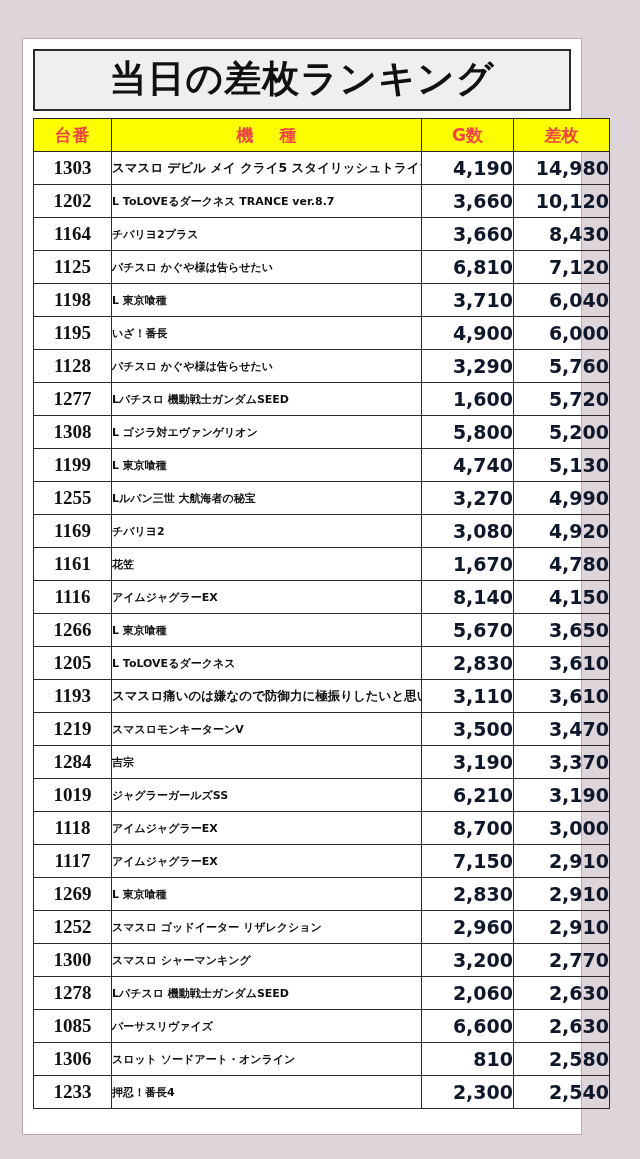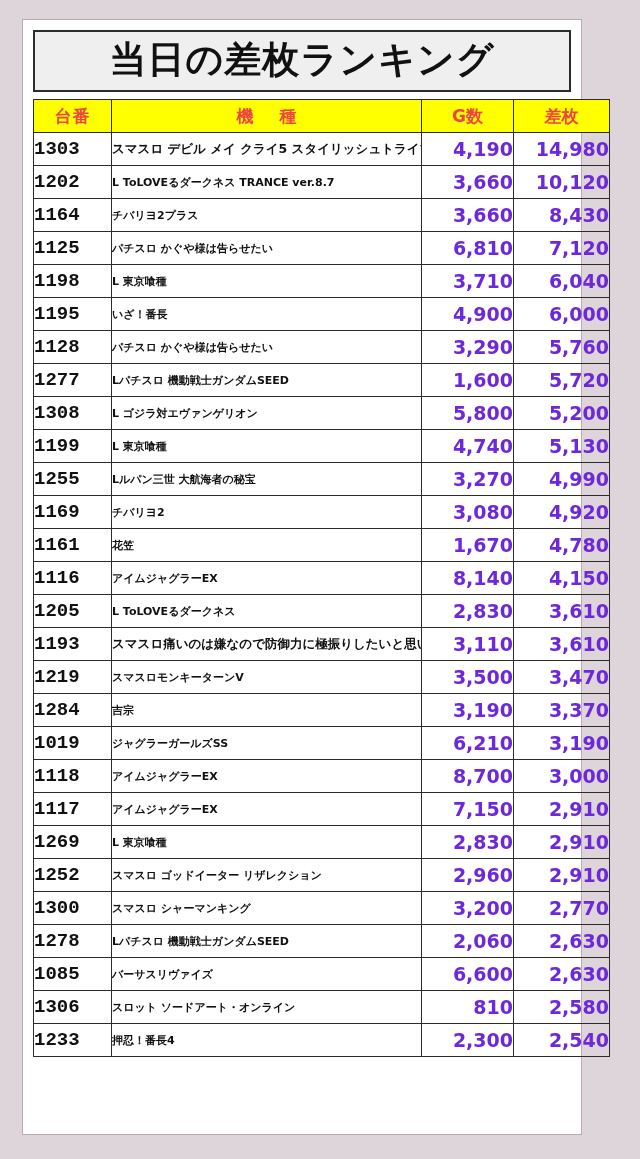--- a/index.html
+++ b/index.html
@@ -11,21 +11,21 @@
     height: 1159px;
     background: #ded5db;
     font-family: "Liberation Sans", sans-serif;
     overflow: hidden;
   }
   .page {
     position: relative;
     width: 604px;
     height: 1159px;
     box-sizing: border-box;
-    padding: 19px 22px 24px 22px;
+    padding: 38px 22px 24px 22px;
   }
   .card {
     background: #ffffff;
     border: 1px solid #b9aab5;
     width: 100%;
     height: 100%;
     box-sizing: border-box;
     padding: 10px 10px 6px 10px;
     display: flex;
     flex-direction: column;
@@ -66,22 +66,22 @@
     text-align: center;
     height: 29px;
   }
   th.h-dai { letter-spacing: 1px; }
   th.h-kisyu { letter-spacing: 10px; text-indent: 10px; }
   col.c-dai   { width: 78px; }
   col.c-kisyu { width: 310px; }
   col.c-g     { width: 92px; }
   col.c-sa    { width: 96px; }
   td.dai {
-    text-align: left;
-    font-family: Liberation Mono, monospace;
+    text-align: center;
+    font-family: Liberation Serif, serif;
     font-weight: bold;
     font-size: 19px;
     color: #111111;
   }
   td.kisyu {
     text-align: left;
     padding-left: 7px;
     font-family: "DejaVu Sans", sans-serif;
     font-weight: bold;
     font-size: 11px;
@@ -91,21 +91,21 @@
   }
   td.kisyu.small {
     font-size: 12.5px;
   }
   td.num {
     text-align: right;
     padding-right: 8px;
     font-family: "DejaVu Sans", sans-serif;
     font-weight: bold;
     font-size: 19px;
-    color: #6d28d9;
+    color: #0f172a;
   }
 </style>
 </head>
 <body>
 
 <div class="page">
   <div class="card">
 
     <div class="title-bar">
       <span class="title-text">当日の差枚ランキング</span>
@@ -205,20 +205,26 @@
             <td class="num">1,670</td>
             <td class="num">4,780</td>
           </tr>
           <tr>
             <td class="dai">1116</td>
             <td class="kisyu">アイムジャグラーEX</td>
             <td class="num">8,140</td>
             <td class="num">4,150</td>
           </tr>
           <tr>
+            <td class="dai">1266</td>
+            <td class="kisyu">L 東京喰種</td>
+            <td class="num">5,670</td>
+            <td class="num">3,650</td>
+          </tr>
+          <tr>
             <td class="dai">1205</td>
             <td class="kisyu">L ToLOVEるダークネス</td>
             <td class="num">2,830</td>
             <td class="num">3,610</td>
           </tr>
           <tr>
             <td class="dai">1193</td>
             <td class="kisyu small">スマスロ痛いのは嫌なので防御力に極振りしたいと思います。</td>
             <td class="num">3,110</td>
             <td class="num">3,610</td>

